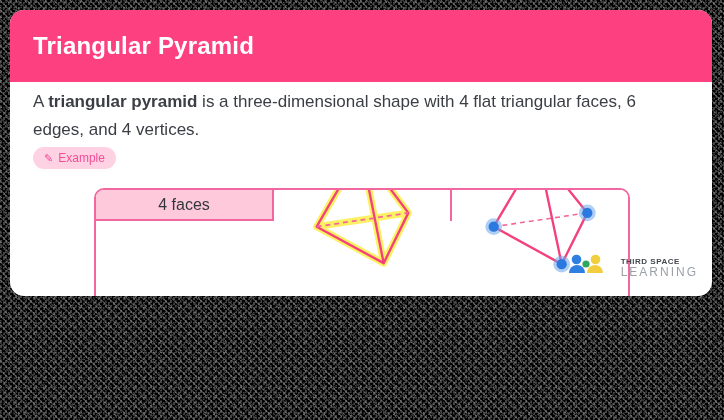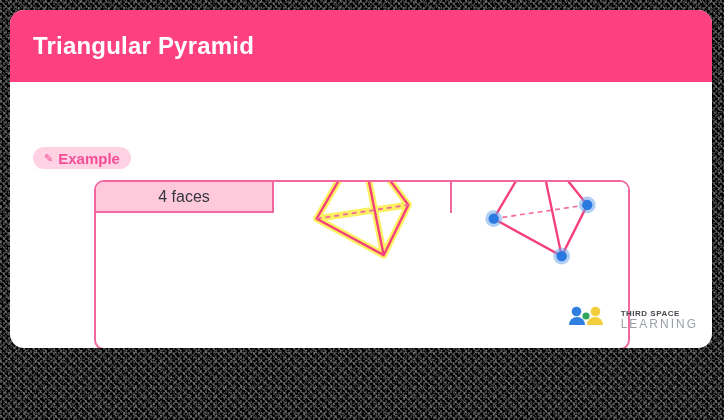--- a/index.html
+++ b/index.html
@@ -8,21 +8,21 @@
     font-family:"Liberation Sans", sans-serif;
     background-color:#0d0d0d;
     background-image:
       repeating-linear-gradient(45deg, rgba(255,255,255,.20) 0 2px, transparent 2px 5px),
       repeating-linear-gradient(-45deg, rgba(0,0,0,.55) 0 1px, transparent 1px 4px),
       repeating-conic-gradient(#000 0% 25%, #454545 0% 50%);
     background-size:9px 9px, 7px 7px, 5px 5px;
     position:relative;
   }
   .card {
-    position:absolute; left:10px; top:10px; width:702px; height:338px;
+    position:absolute; left:10px; top:10px; width:702px; height:286px;
     background:#ffffff; border-radius:14px; overflow:hidden;
   }
   .card-header {
     position:absolute; left:0; top:0; width:100%; height:72px;
     background:#FC4080; display:flex; align-items:center; padding-left:23px;
   }
   .card-title {
     color:#ffffff; font-size:24px; font-weight:bold; letter-spacing:0.2px;
   }
   .intro {
@@ -30,23 +30,23 @@
     font-size:17px; line-height:28px; color:#3b3e44;
   }
   .intro b { font-weight:bold; }
   .badge {
     position:absolute; left:23px; top:137px; height:22px;
     display:inline-flex; align-items:center; gap:5px; padding:0 11px;
     background:#FFD2E3; border-radius:11px;
     box-shadow:0 0 0 2px rgba(255,255,255,0.9), 0 1px 3px rgba(0,0,0,0.12);
   }
   .badge .pencil { color:#F24E97; font-size:11px; transform:translateY(-0.5px); }
-  .badge .badge-label { color:#F24E97; font-size:15px; font-weight:bold;text-align:center; }
+  .badge .badge-label { color:#F24E97; font-size:12px; font-weight:normal;text-align:center; }
   .example-table {
-    position:absolute; left:84px; top:170px; width:536px; height:170px;
+    position:absolute; left:84px; top:178px; width:536px; height:170px;
     border:2px solid #F2679F; border-radius:10px; overflow:hidden;
     display:grid; grid-template-columns:1fr 1fr 1fr; grid-template-rows:31px 135px;
     background:#ffffff;
   }
   .th {
     background:#FFC9DC; border-bottom:2px solid #F2679F;
     display:flex; align-items:center; justify-content:center;
     font-size:16px; color:#33363b; font-weight:500;
   }
   .th.mid, .td.mid { border-left:2px solid #F2679F; border-right:2px solid #F2679F; }
@@ -63,20 +63,23 @@
 </style>
 </head>
 <body>
 
 <div class="card">
 
   <div class="card-header">
     <div class="card-title">Triangular Pyramid</div>
   </div>
 
+  <div class="intro">
+    <span>A </span><b>triangular pyramid</b><span> is a three-dimensional shape with 4 flat triangular faces, 6 edges, and 4 vertices.</span>
+  </div>
 
   <div class="badge">
     <span class="pencil">✎</span>
     <span class="badge-label">Example</span>
   </div>
 
   <div class="example-table">
     <div class="th">4 faces</div>
 
 

